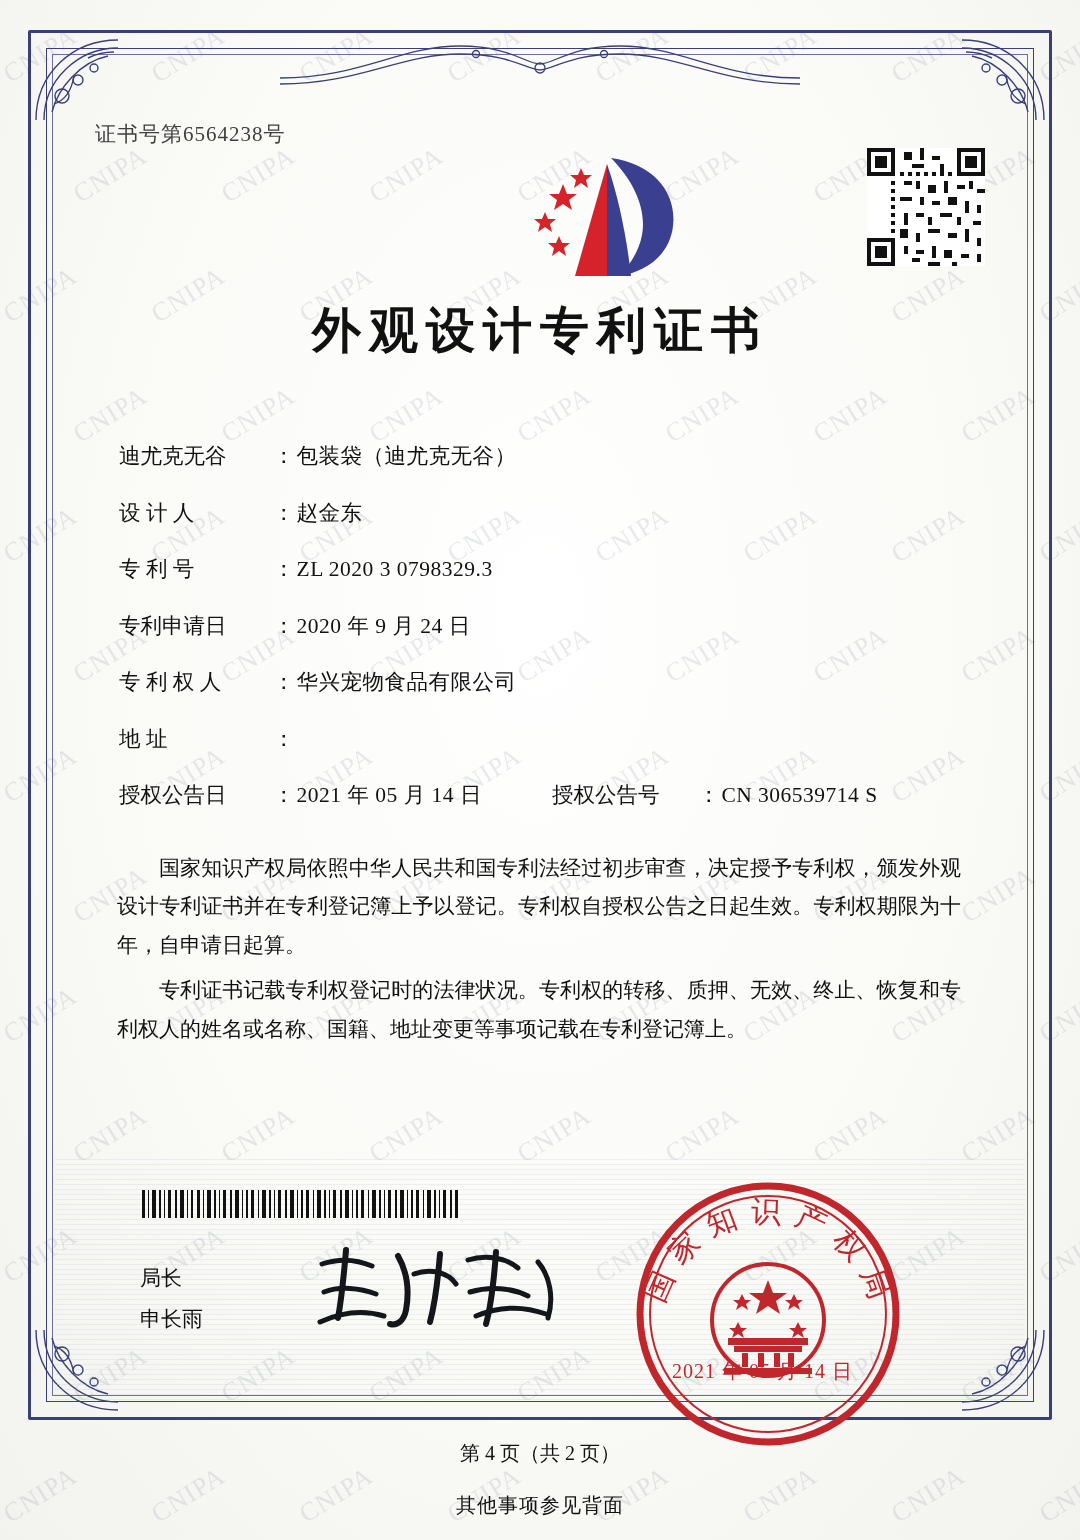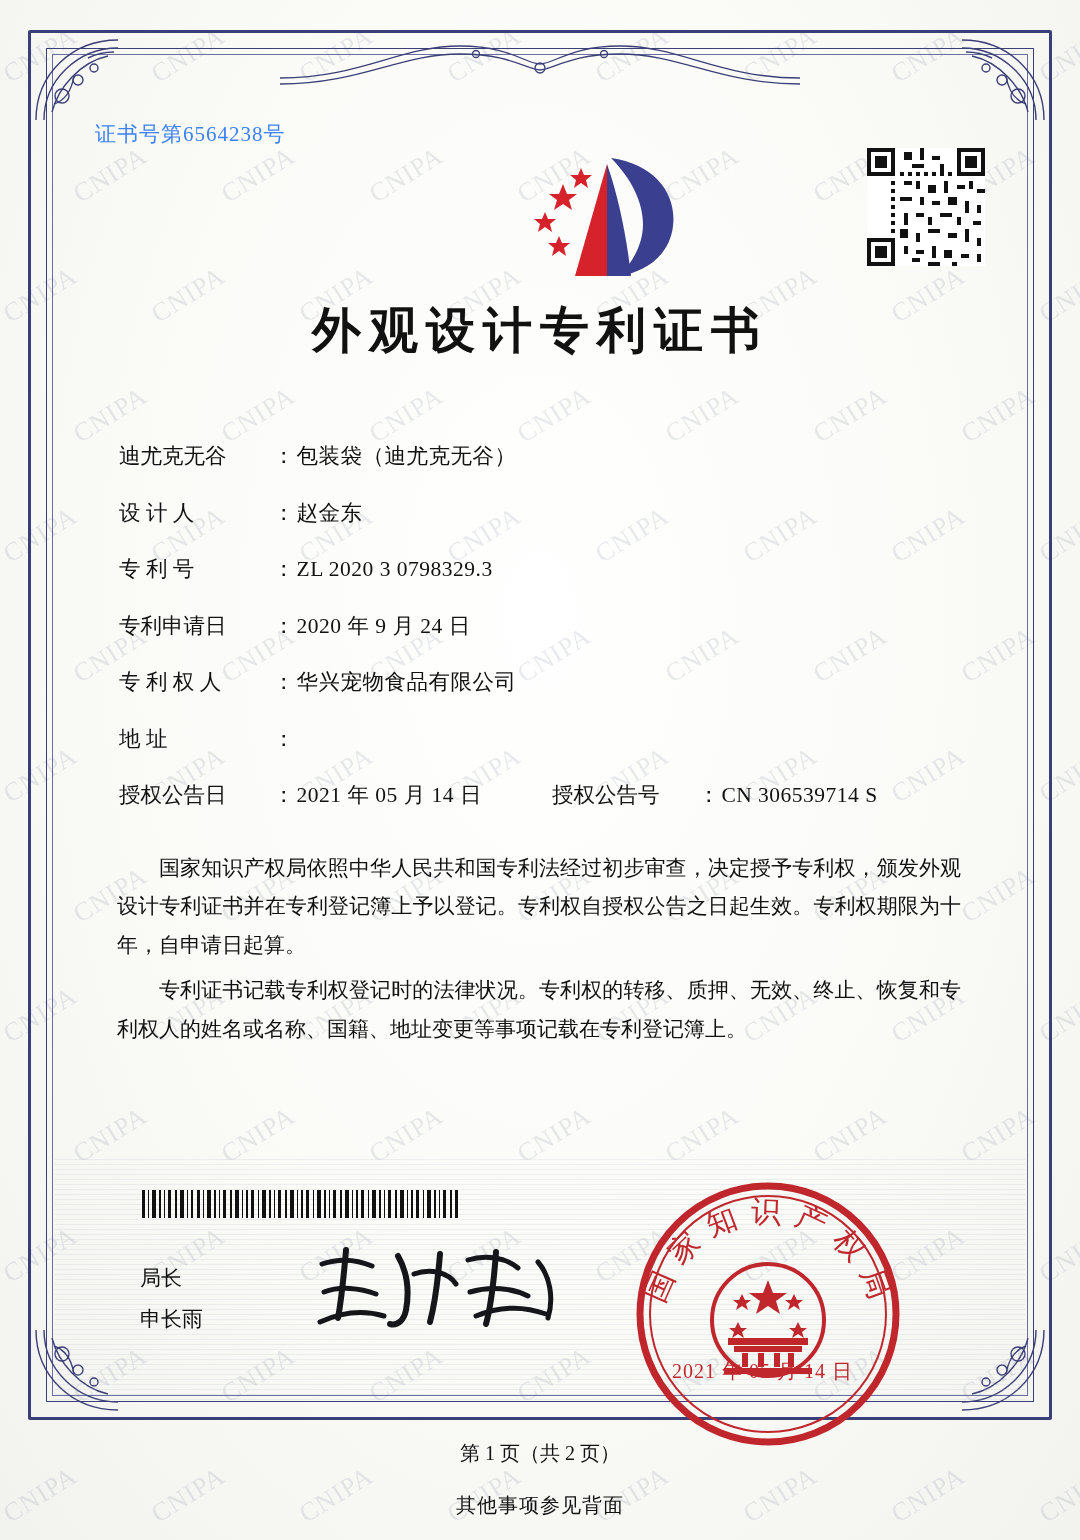--- a/index.html
+++ b/index.html
@@ -98,21 +98,21 @@
   
   .content {
     position: absolute;
     left: 95px;
     top: 120px;
     right: 95px;
   }
 
   .cert-no {
     font-size: 21px;
-    color: #3b82f6;
+    color: #404040;
     letter-spacing: 1px;
   }
 
   
   .logo {
     position: absolute;
     left: 420px;
     top: 30px;
     width: 190px;
     height: 140px;
@@ -722,15 +722,15 @@
             <rect x="20" y="33" width="6" height="14"></rect>
           </g>
           <rect x="-44" y="48" width="88" height="6" fill="#c0272d"></rect>
         </g>
       </g>
     </svg>
   </div>
 
   <div class="seal-date">2021 年 05 月 14 日</div>
 
-  <div class="page-no">第 1 页（共 2 页）</div>
+  <div class="page-no">第 4 页（共 2 页）</div>
   <div class="footnote">其他事项参见背面</div>
 </div>
 
 </body></html>

